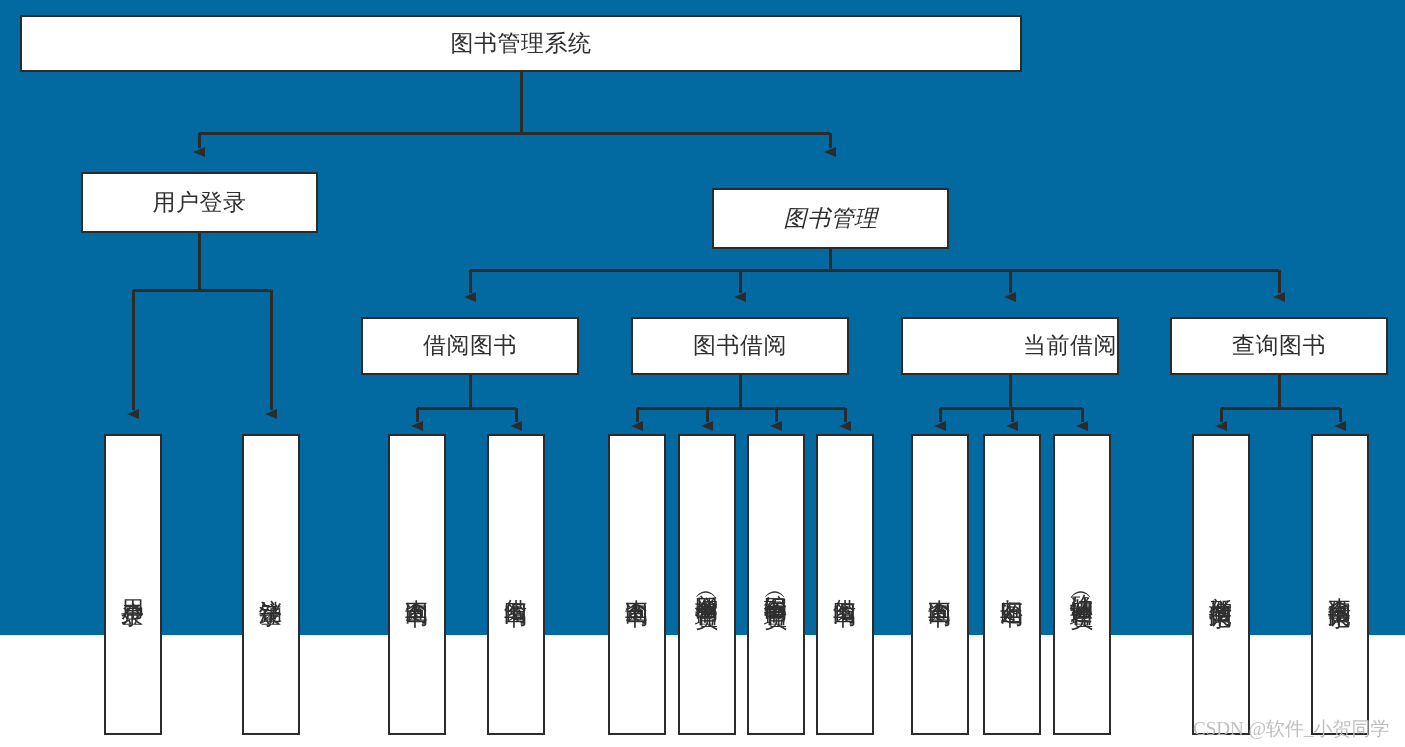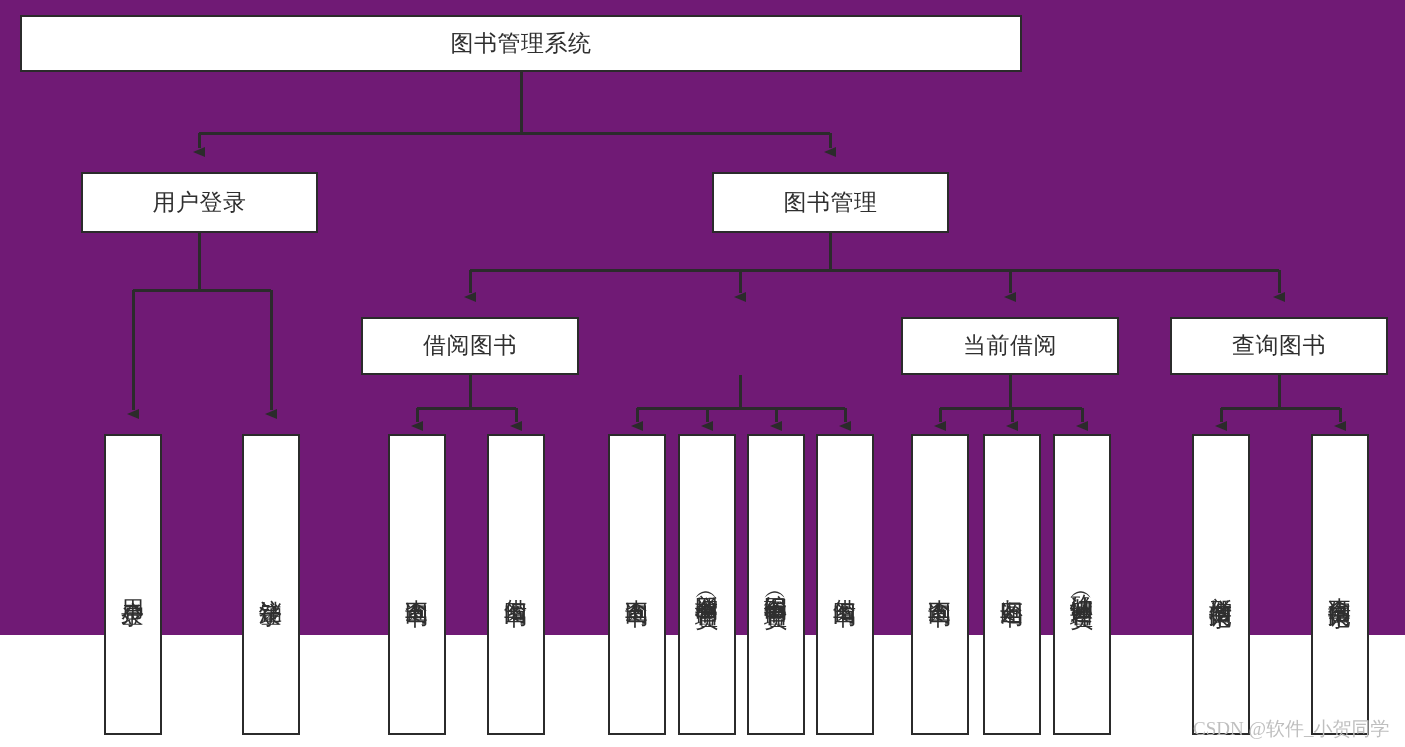--- a/index.html
+++ b/index.html
@@ -10,21 +10,21 @@
   body {
     width: 1405px;
     height: 747px;
     font-family: "DejaVu Sans", "Liberation Sans", sans-serif;
     overflow: hidden;
   }
   #diagram-root {
     position: relative;
     width: 1405px;
     height: 635px;
-    background: #701a75;
+    background: #0369a1;
   }
   svg.connectors {
     position: absolute;
     left: 0;
     top: 0;
     width: 1405px;
     height: 747px;
     pointer-events: none;
   }
   .node {
@@ -127,28 +127,31 @@
     </g>
   </svg>
 
   <div class="node horiz root" style="left: 20px; top: 15px; width: 1002px; height: 57px;">
     <span class="node-label">图书管理系统</span>
   </div>
 
   <div class="node horiz" style="left: 81px; top: 172px; width: 237px; height: 61px;">
     <span class="node-label">用户登录</span>
   </div>
-  <div class="node horiz" style="left: 712px; top: 172px; width: 237px; height: 61px;">
+  <div class="node horiz" style="left: 712px; top: 188px; width: 237px; height: 61px; font-style: italic;">
     <span class="node-label">图书管理</span>
   </div>
 
   <div class="node horiz" style="left: 361px; top: 317px; width: 218px; height: 58px;">
     <span class="node-label">借阅图书</span>
   </div>
-  <div class="node horiz" style="left: 901px; top: 317px; width: 218px; height: 58px;">
+  <div class="node horiz" style="left: 631px; top: 317px; width: 218px; height: 58px;">
+    <span class="node-label">图书借阅</span>
+  </div>
+  <div class="node horiz" style="left: 901px; top: 317px; width: 218px; height: 58px; justify-content: flex-end;">
     <span class="node-label">当前借阅</span>
   </div>
   <div class="node horiz" style="left: 1170px; top: 317px; width: 218px; height: 58px;">
     <span class="node-label">查询图书</span>
   </div>
 
   <div class="node vert" style="left: 104px; top: 434px; width: 58px; height: 301px;">
     <span class="node-label">用户登录</span>
   </div>
   <div class="node vert" style="left: 242px; top: 434px; width: 58px; height: 301px;">

